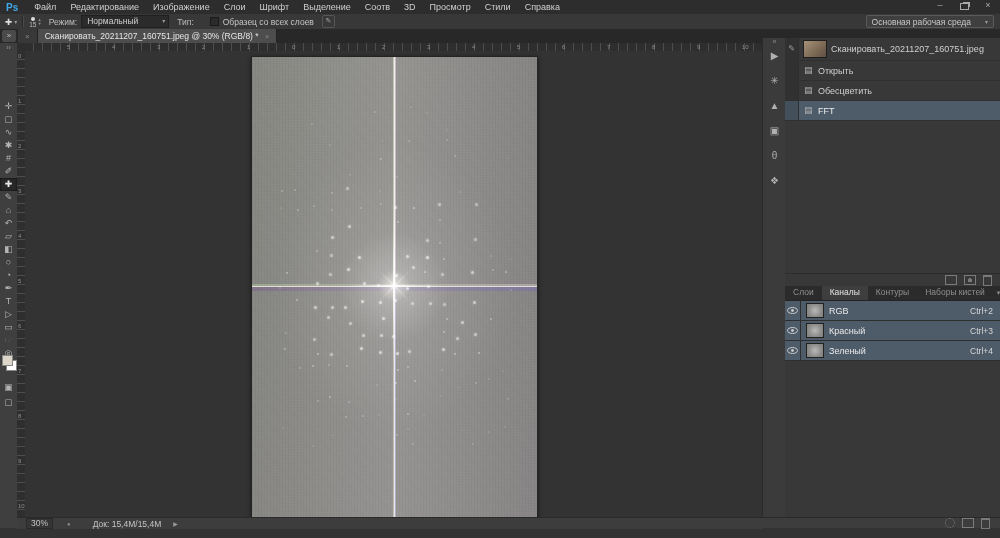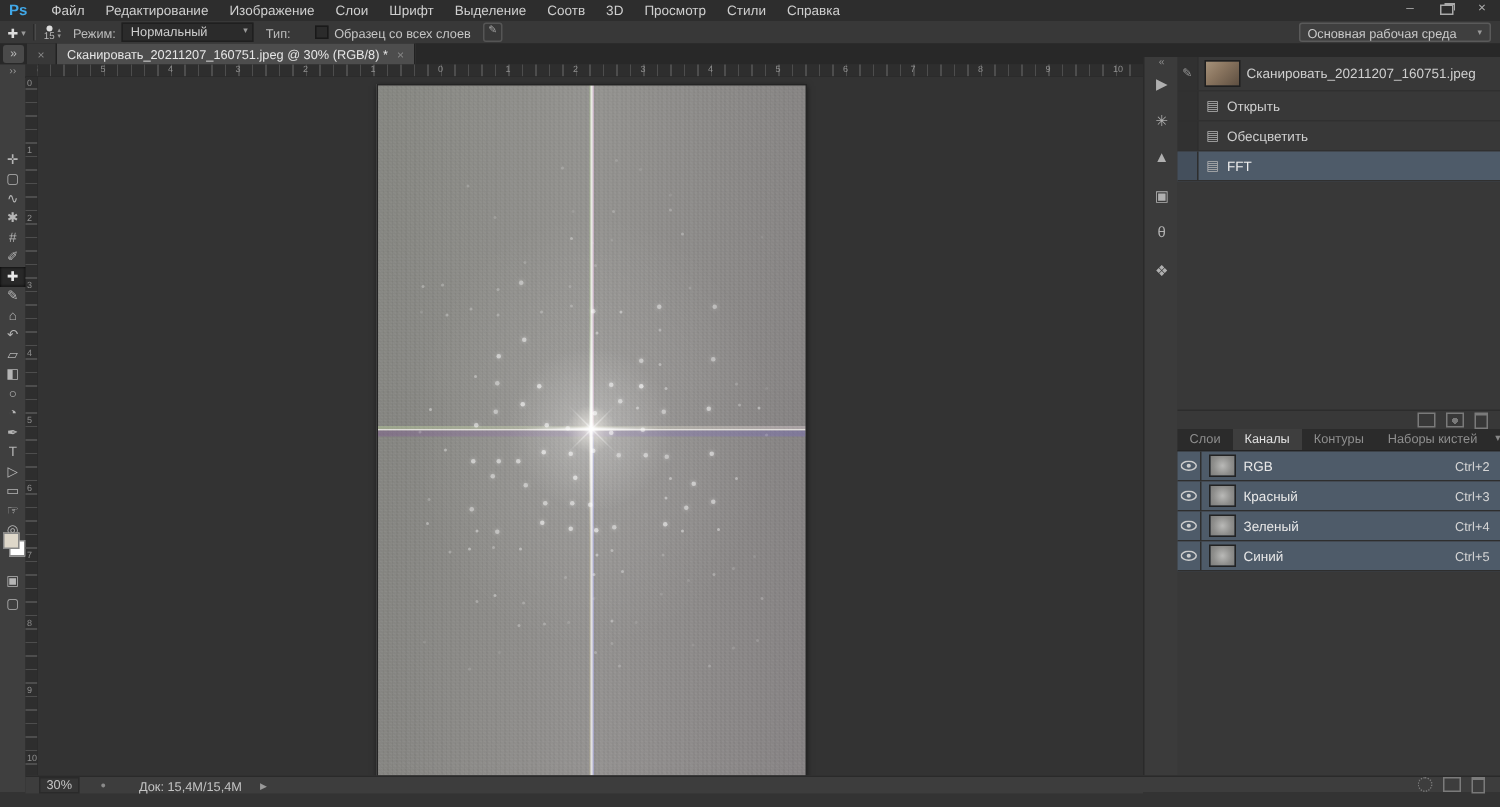--- a/index.html
+++ b/index.html
@@ -479,31 +479,20 @@
         <span class="chan-eye">
           <svg class="eye-svg" width="11" height="7" viewBox="0 0 11 7">
             <ellipse cx="5.5" cy="3.5" rx="5" ry="3" fill="none" stroke="#ccc"></ellipse>
             <circle cx="5.5" cy="3.5" r="1.4" fill="#ccc"></circle>
           </svg>
         </span>
         <span class="chan-thumb"></span>
         <span class="chan-name">Зеленый</span>
         <span class="chan-key">Ctrl+4</span>
       </div>
-      <div class="chan-row">
-        <span class="chan-eye">
-          <svg class="eye-svg" width="11" height="7" viewBox="0 0 11 7">
-            <ellipse cx="5.5" cy="3.5" rx="5" ry="3" fill="none" stroke="#ccc"></ellipse>
-            <circle cx="5.5" cy="3.5" r="1.4" fill="#ccc"></circle>
-          </svg>
-        </span>
-        <span class="chan-thumb"></span>
-        <span class="chan-name">Синий</span>
-        <span class="chan-key">Ctrl+5</span>
-      </div>
     </div>
 </div>
 
 <div id="statusbar" class="abs">
   <span id="zoom-box">30%</span>
   <span id="status-sep-icon">●</span>
   <span id="doc-size">Док: 15,4M/15,4M</span>
   <span id="status-arrow">▶</span>
 </div>
 

